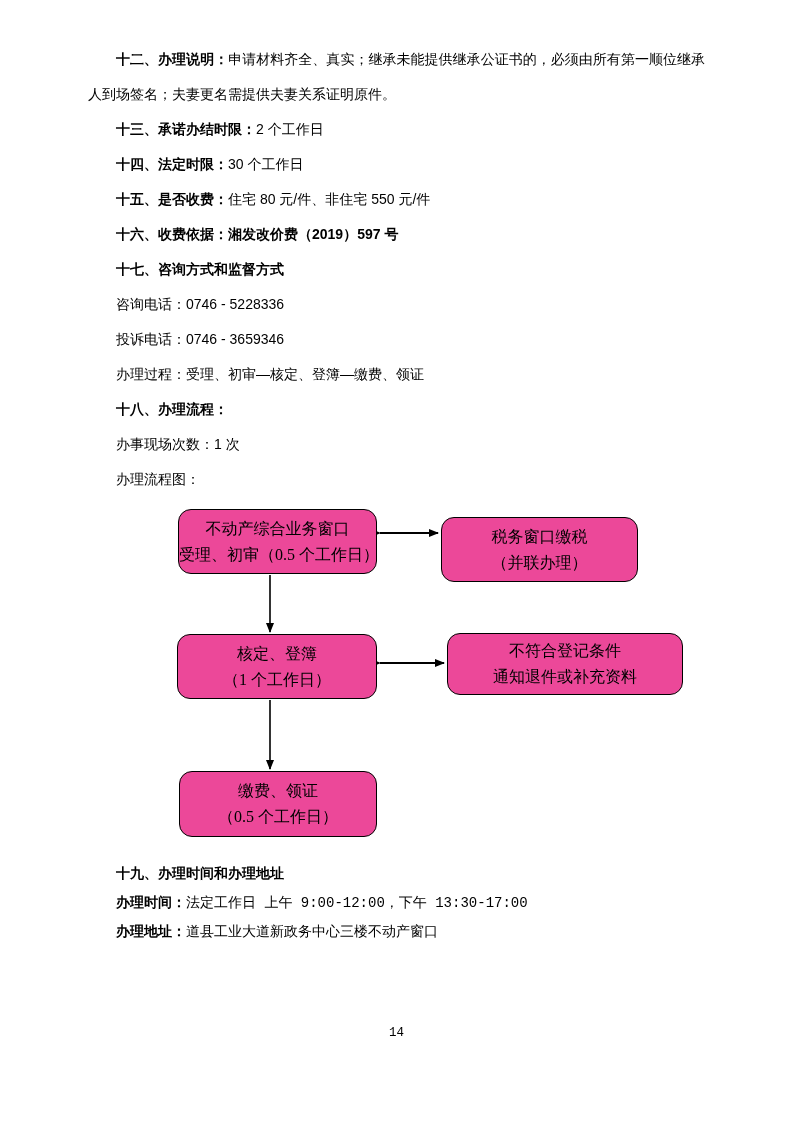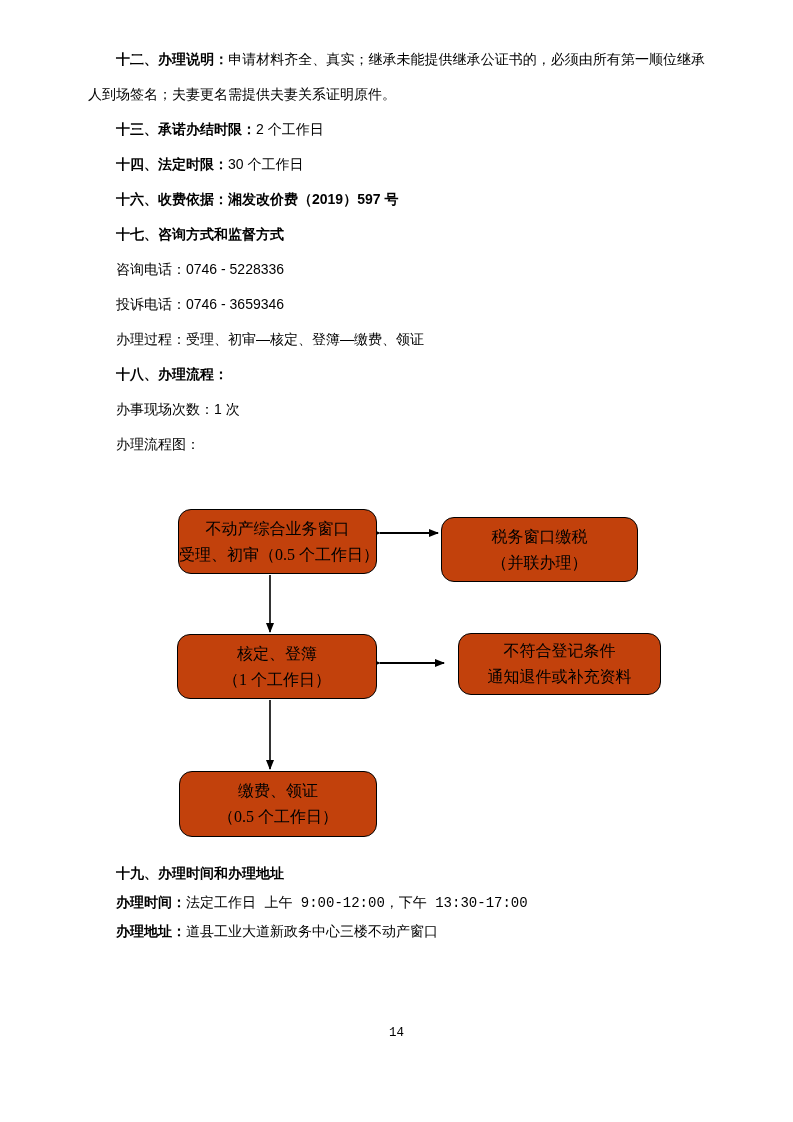--- a/index.html
+++ b/index.html
@@ -39,21 +39,21 @@
     left: 0;
     top: 509px;
     width: 793px;
     height: 335px;
   }
   .fc-box {
     position: absolute;
     box-sizing: border-box;
     border: 1.6px solid #000000;
     border-radius: 13px;
-    background: #c2410c;
+    background: #ec4899;
     font-family: "Liberation Serif", serif;
     font-size: 16px;
     text-align: center;
     display: flex;
     flex-direction: column;
     justify-content: center;
   }
   .fc-box .fc-line {
     line-height: 26px;
     white-space: nowrap;
@@ -78,20 +78,21 @@
 </style>
 </head>
 <body>
 
 <div class="page">
 
   <div class="text-block text-top">
     <p class="para"><span class="b">十二、办理说明：</span><span>申请材料齐全、真实；继承未能提供继承公证书的，必须由所有第一顺位继承人到场签名；夫妻更名需提供夫妻关系证明原件。</span></p>
     <p class="para"><span class="b">十三、承诺办结时限：</span><span>2 个工作日</span></p>
     <p class="para"><span class="b">十四、法定时限：</span><span>30 个工作日</span></p>
+    <p class="para"><span class="b">十五、是否收费：</span><span>住宅 80 元/件、非住宅 550 元/件</span></p>
     <p class="para"><span class="b">十六、收费依据：湘发改价费（2019）597 号</span></p>
     <p class="para"><span class="b">十七、咨询方式和监督方式</span></p>
     <p class="para"><span>咨询电话：0746 - 5228336</span></p>
     <p class="para"><span>投诉电话：0746 - 3659346</span></p>
     <p class="para"><span>办理过程：受理、初审—核定、登簿—缴费、领证</span></p>
     <p class="para"><span class="b">十八、办理流程：</span></p>
     <p class="para"><span>办事现场次数：1 次</span></p>
     <p class="para"><span>办理流程图：</span></p>
   </div>
 
@@ -117,21 +118,21 @@
     <div class="fc-box" style="left:441px; top:0; width:197px; height:65px;margin-top:8px;">
       <div class="fc-line">税务窗口缴税</div>
       <div class="fc-line">（并联办理）</div>
     </div>
 
     <div class="fc-box" style="left:177px; top:125px; width:200px; height:65px;text-align:center;">
       <div class="fc-line">核定、登簿</div>
       <div class="fc-line">（1 个工作日）</div>
     </div>
 
-    <div class="fc-box" style="left:447px; top:124px; width:203px; height:62px;margin-left:11px;">
+    <div class="fc-box" style="left:447px; top:124px; width:236px; height:62px;">
       <div class="fc-line">不符合登记条件</div>
       <div class="fc-line">通知退件或补充资料</div>
     </div>
 
     <div class="fc-box" style="left:179px; top:262px; width:198px; height:66px;border-radius:13px;">
       <div class="fc-line">缴费、领证</div>
       <div class="fc-line">（0.5 个工作日）</div>
     </div>
 
   </div>

